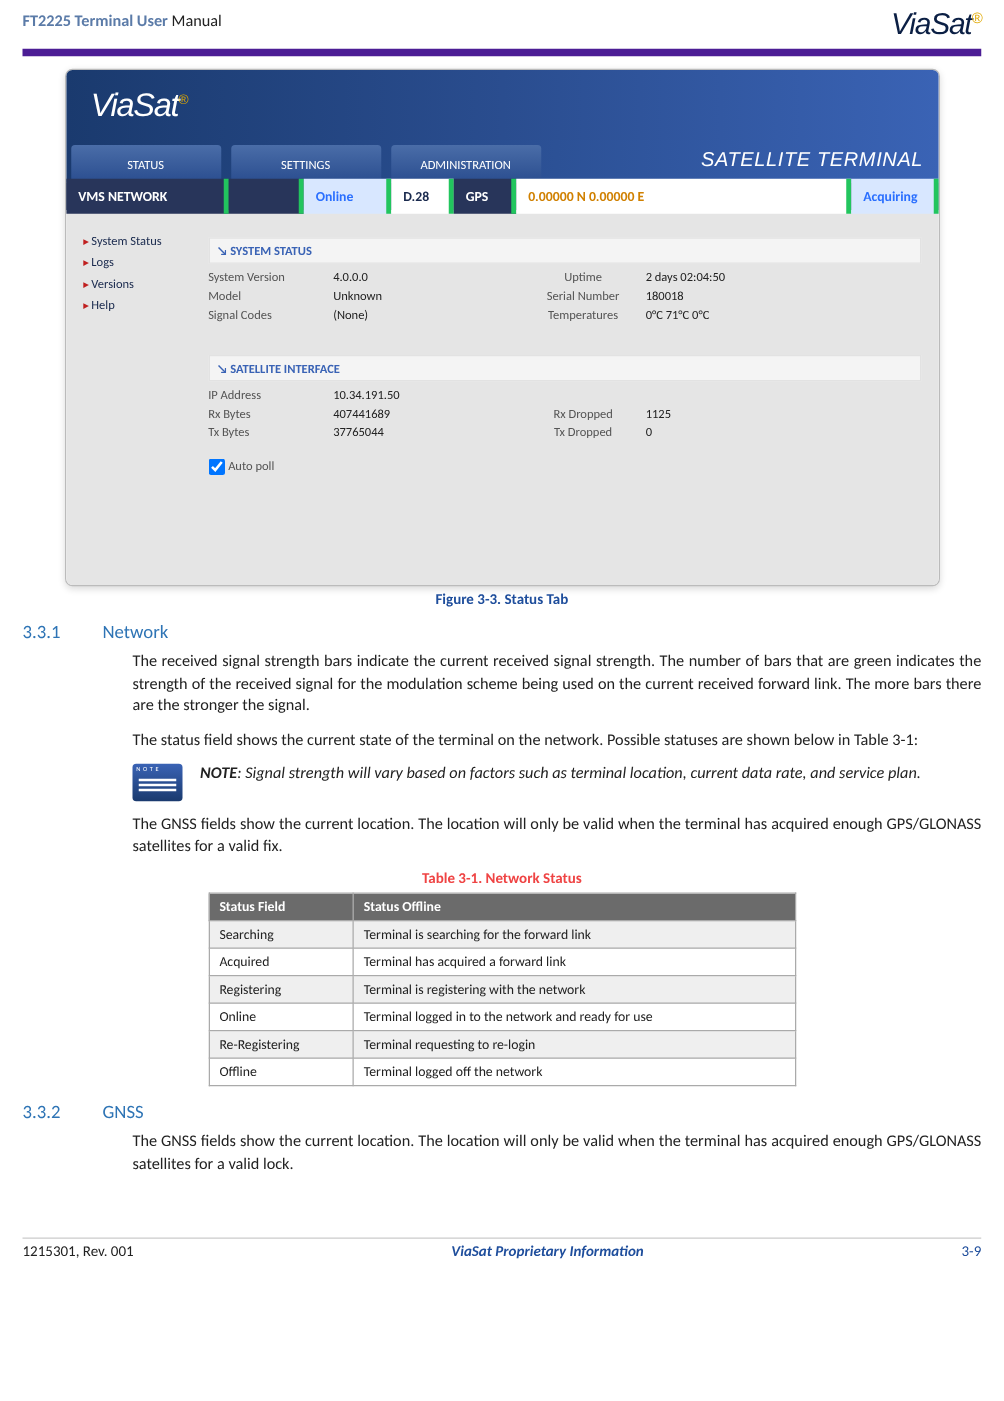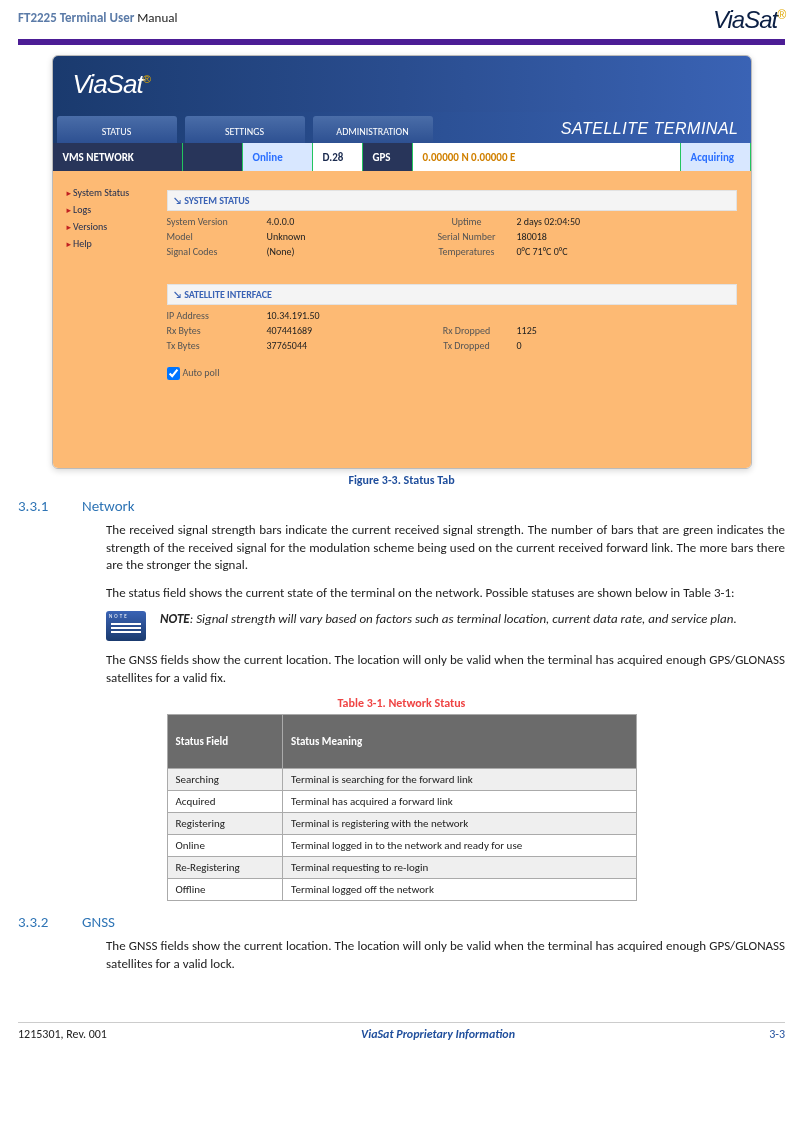--- a/index.html
+++ b/index.html
@@ -12,27 +12,27 @@
   .hdr-logo .dot { color:#e0a800; font-size:12px; vertical-align:super;}
   
   .shot { width:700px; margin:10px auto 4px; border:1px solid #bbb; border-radius:6px; background:#fff; box-shadow:0 2px 6px rgba(0,0,0,.15); overflow:hidden;}
   .shot-top { height:56px; background: linear-gradient(to right,#1a3a6e 0%,#2a4d8f 50%,#3a63b5 100%); display:flex; align-items:center; padding-left:20px;}
   .vs-logo { font-family: Arial Black, Arial; font-style:italic; font-size:26px; color:#fff; letter-spacing:-1px;}
   .vs-logo .dot2{color:#e0a800; font-size:11px; vertical-align:super;}
   .tabsrow { display:flex; align-items:stretch; height:34px; background:linear-gradient(to right,#1a3a6e,#3a63b5);}
   .tabbtn { width:120px; margin:4px 4px 0 4px; background:linear-gradient(#4a6da8,#2a4d8f); color:#fff; font-size:10px; display:flex; align-items:center; justify-content:center; border-radius:3px 3px 0 0; cursor:pointer;}
   .satlab { flex:1; display:flex; align-items:center; justify-content:flex-end; padding-right:12px; color:#fff; font-family: Arial Black, Arial; font-style:italic; font-size:16px; letter-spacing:0.5px;}
   .statusbar { display:flex; height:22px; background:#1a2a4e; color:#fff; font-size:11px; align-items:center;}
-  .sb-cell { padding:14px 10px; border-right:1px solid #22c55e; height:100%; display:flex; align-items:center;}
+  .sb-cell { padding:14px 10px; border-right:4px solid #22c55e; height:100%; display:flex; align-items:center;}
   .sb-cell.lt{background:#28355a;}
   .sb-cell.green{color:#2a6fff; font-weight:bold; background:#d8e7ff;}
   .sb-cell.white{background:#fff; color:#1a2a4e; font-weight:bold;}
   .sb-cell.orange{background:#fff; color:#d08000; font-weight:bold;}
   .sb-cell.acq{background:#d8e7ff;color:#2a6fff;font-weight:bold;}
-  .inner { display:flex; min-height:300px; background:#fdba74;}
+  .inner { display:flex; min-height:300px; background:#e5e5e5;}
   .sidemenu { width:110px; padding:18px 0 0 14px; font-size:10px; color:#333;}
   .sidemenu div{margin-bottom:4px; color:#1a2a4e;}
   .sidemenu div::before{content:"▸ "; color:#c02020; font-size:9px;}
   .panels { flex:1; padding:16px 14px 10px 4px;}
   .panel-h { background:#f4f4f4; border:1px solid #e2e2e2; font-size:10px; color:#3a63b5; font-weight:bold; padding:3px 6px; margin:6px 0 4px;}
   .panel-h::before{content:"↘ "; color:#3a63b5;}
   .kv { display:flex; font-size:10px; color:#555; margin:2px 0;}
   .kv .k{width:100px;} .kv .v{width:150px;color:#222;} .kv .k2{width:100px;text-align:center;} .kv .v2{width:130px;color:#222;}
   .autop{font-size:10px;color:#555;margin-top:14px;}
   .autop input{vertical-align:middle;margin-right:3px;}
@@ -42,21 +42,21 @@
   .secnum { color:#2e74b5; font-size:15px; display:flex; gap:24px; margin:10px 0 6px;}
   .secnum .n{min-width:40px;}
   .para { margin:0 0 10px 88px; font-size:13px; line-height:1.35; text-align:justify;}
   .note { display:flex; gap:14px; margin:6px 0 10px 88px; align-items:flex-start;}
   .note-icon { width:40px; height:30px; background:linear-gradient(#3a63b5,#1a3a6e); border-radius:3px; position:relative;}
   .note-icon::before{content:"N O T E"; position:absolute; top:2px; left:3px; font-size:5px; color:#fff; letter-spacing:.5px;}
   .note-icon::after{content:""; position:absolute; left:5px; right:5px; top:12px; height:2px; background:#fff; box-shadow:0 4px 0 #fff, 0 8px 0 #fff;}
   .note-text{font-style:italic; font-size:13px;}
   .tblcap{ text-align:center; color:#ef4444; font-weight:bold; font-size:12px; margin:4px 0;}
   table.nstat { border-collapse:collapse; margin:0 auto 12px; width:470px;}
-  table.nstat th{background:#6b6b6b;color:#fff;font-size:11px;text-align:left;padding:20px 8px;border:1px solid #aaa;}
+  table.nstat th{background:#6b6b6b;color:#fff;font-size:11px;text-align:left;padding:4px 8px;border:1px solid #aaa;}
   table.nstat td{font-size:11px;padding:4px 8px;border:1px solid #aaa;background:#fff;}
   table.nstat tr:nth-child(even) td{background:#efefef;}
   
   .ftr { display:flex; justify-content:space-between; border-top:1px solid #ccc; margin-top:50px; padding-top:4px; font-size:12px;}
   .ftr .mid{color:#1f4e9c; font-weight:bold; font-style:italic;}
   .ftr .rgt{color:#1f4e9c;}
 </style>
 </head>
 <body>
 
@@ -152,21 +152,21 @@
     <div class="note-icon"></div>
     <div class="note-text"><b>NOTE</b><span>: Signal strength will vary based on factors such as terminal location, current data rate, and service plan.</span></div>
   </div>
   <p class="para">The GNSS fields show the current location. The location will only be valid when the terminal has acquired enough GPS/GLONASS satellites for a valid fix.</p>
 
   <div class="tblcap">Table 3-1.  Network Status</div>
   <table class="nstat">
     <tbody>
         <tr>
           <th>Status Field</th>
-          <th>Status Meaning</th>
+          <th>Status Offline</th>
         </tr>
     <tr>
           <td>Searching</td>
           <td>Terminal is searching for the forward link</td>
         </tr>
     <tr>
           <td>Acquired</td>
           <td>Terminal has acquired a forward link</td>
         </tr>
     <tr>
@@ -190,15 +190,15 @@
 
   <div class="secnum">
       <span class="n">3.3.2</span>
       <span>GNSS</span>
     </div>
   <p class="para">The GNSS fields show the current location. The location will only be valid when the terminal has acquired enough GPS/GLONASS satellites for a valid lock.</p>
 
   <div class="ftr">
     <span>1215301, Rev.  001</span>
     <span class="mid">ViaSat Proprietary Information</span>
-    <span class="rgt">3-3</span>
+    <span class="rgt">3-9</span>
   </div>
 </div>
 
 </body></html>

